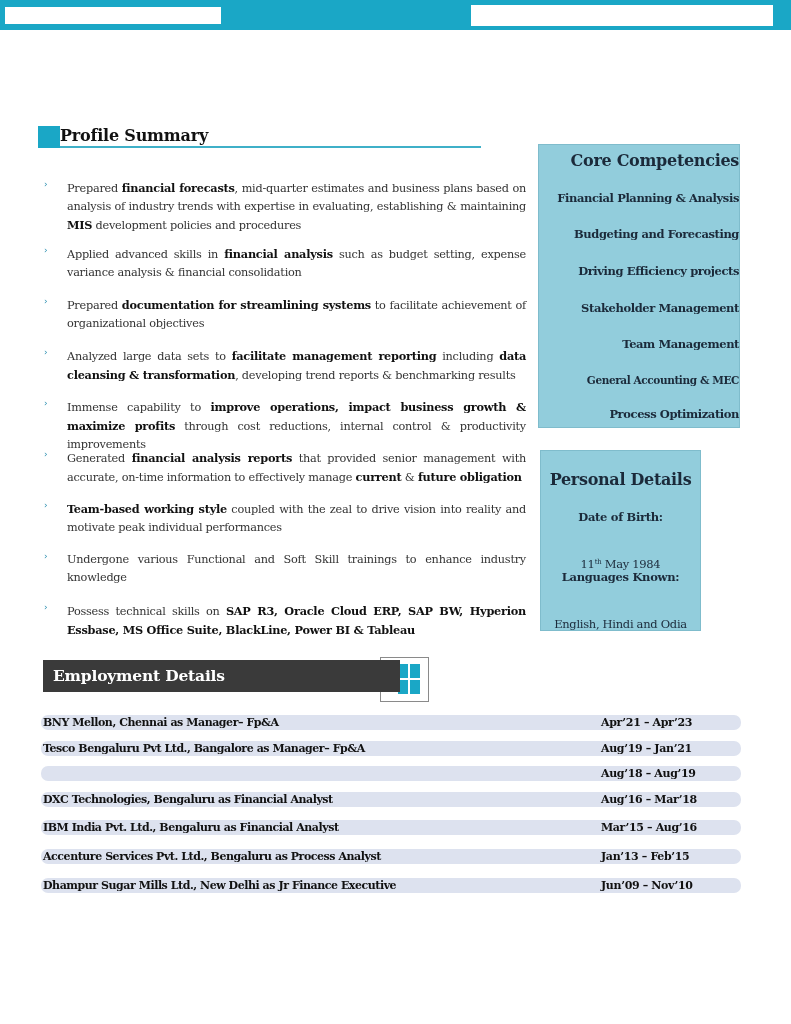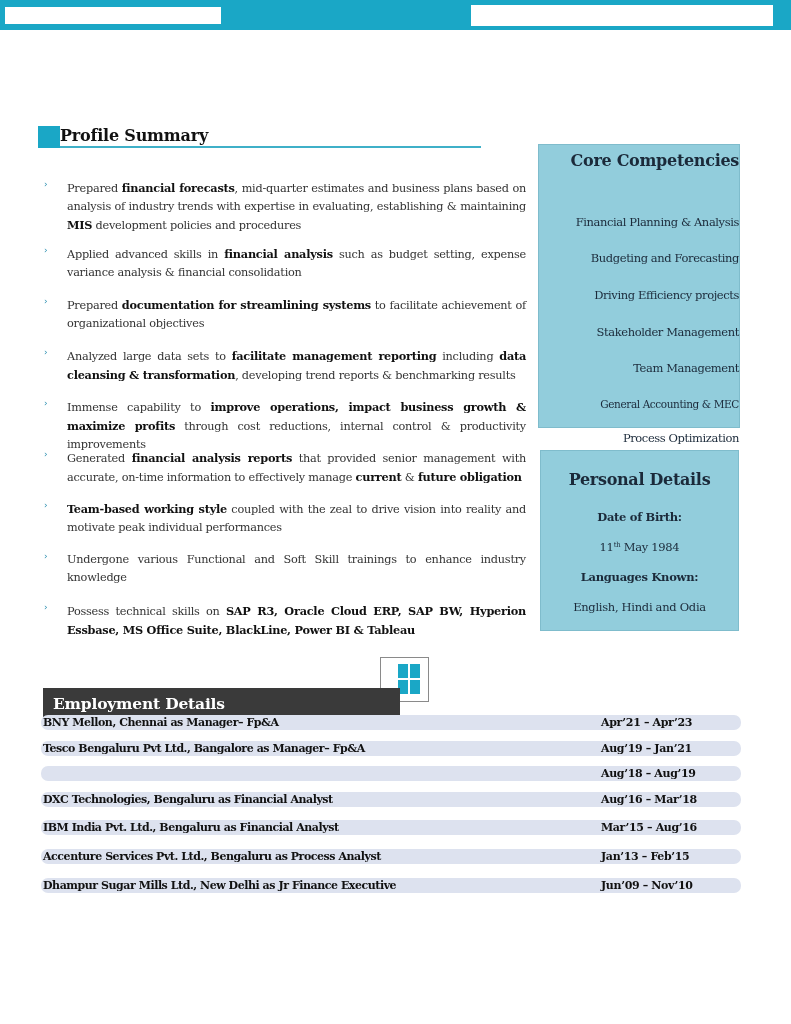--- a/index.html
+++ b/index.html
@@ -16,29 +16,29 @@
 
   .bullets { position: absolute; left: 44px; top: 179px; width: 483px; }
   .bullet { position: absolute; left: 0; width: 483px; }
   .bullet .mark { position: absolute; left: 0; top: 0; font-size: 9px; color: #2a8fb0; font-family: "DejaVu Sans", sans-serif; }
   .bullet .txt { position: absolute; left: 23px; width: 459px; font-family: "DejaVu Serif", serif; font-size: 11.3px; line-height: 18px; color: #333; text-align: justify; letter-spacing: -0.25px; }
   .bullet .txt b { color: #111; }
 
   .side-box { position: absolute; background: #92cddc; border: 1px solid #7fbccc; text-align: center; font-family: "DejaVu Serif", serif; color: #1b2a3a; }
   .core { left: 538px; top: 144px; width: 202px; height: 284px; text-align: right; }
   .core .title { position: absolute; left: 0; width: 100%; top: 6px; font-size: 16px; font-weight: bold; letter-spacing: -0.3px; }
-  .core .item { position: absolute; left: 0; width: 100%; font-size: 11.5px; font-weight: normal; letter-spacing: -0.4px; margin-top: 24px; }
+  .core .item { position: absolute; left: 0; width: 100%; font-size: 11.5px; font-weight: bold; letter-spacing: -0.4px; }
 
-  .personal { left: 540px; top: 450px; width: 199px; height: 181px; }
+  .personal { left: 540px; top: 450px; width: 161px; height: 181px; }
   .personal .title { position: absolute; left: 0; width: 100%; top: 19px; font-size: 16px; font-weight: bold; letter-spacing: -0.3px; }
   .personal .lbl { position: absolute; left: 0; width: 100%; font-size: 11.5px; font-weight: bold; letter-spacing: -0.3px; }
-  .personal .val { position: absolute; left: 0; width: 100%; font-size: 11.5px; letter-spacing: -0.3px; }
+  .personal .val { position: absolute; left: 0; width: 100%; font-size: 11.5px; letter-spacing: -0.3px; margin-top: 17px; }
   .personal sup { font-size: 7px; vertical-align: 4px; }
 
-  .emp-bar { position: absolute; left: 43px; top: 660px; width: 357px; height: 32px; background: #3a3a3a; margin-top: 28px; }
+  .emp-bar { position: absolute; left: 43px; top: 660px; width: 357px; height: 32px; background: #3a3a3a; }
   .emp-title { position: absolute; left: 10px; top: 6px; font-family: "DejaVu Serif", serif; font-weight: bold; font-size: 15.5px; color: #fff; letter-spacing: -0.2px; }
   .emp-icon-box { position: absolute; left: 380px; top: 657px; width: 49px; height: 45px; border: 1px solid #8a8a8a; background: transparent; }
   .emp-icon { position: absolute; left: 398px; top: 664px; width: 22px; height: 30px; }
   .emp-icon span { position: absolute; width: 10px; height: 14px; background: #1aa7c6; }
 
   .row { position: absolute; left: 41px; width: 700px; height: 15px; background: #dde2ef; border-radius: 7px; }
   .row .company { position: absolute; left: 2px; top: 0; font-family: "DejaVu Serif", serif; font-weight: bold; font-size: 11px; line-height: 15px; color: #111; letter-spacing: -0.45px; white-space: nowrap; }
   .row .dates { position: absolute; left: 560px; top: 0; font-family: "DejaVu Serif", serif; font-weight: bold; font-size: 11px; line-height: 15px; color: #111; letter-spacing: -0.35px; white-space: nowrap; }
 </style>
 </head>

